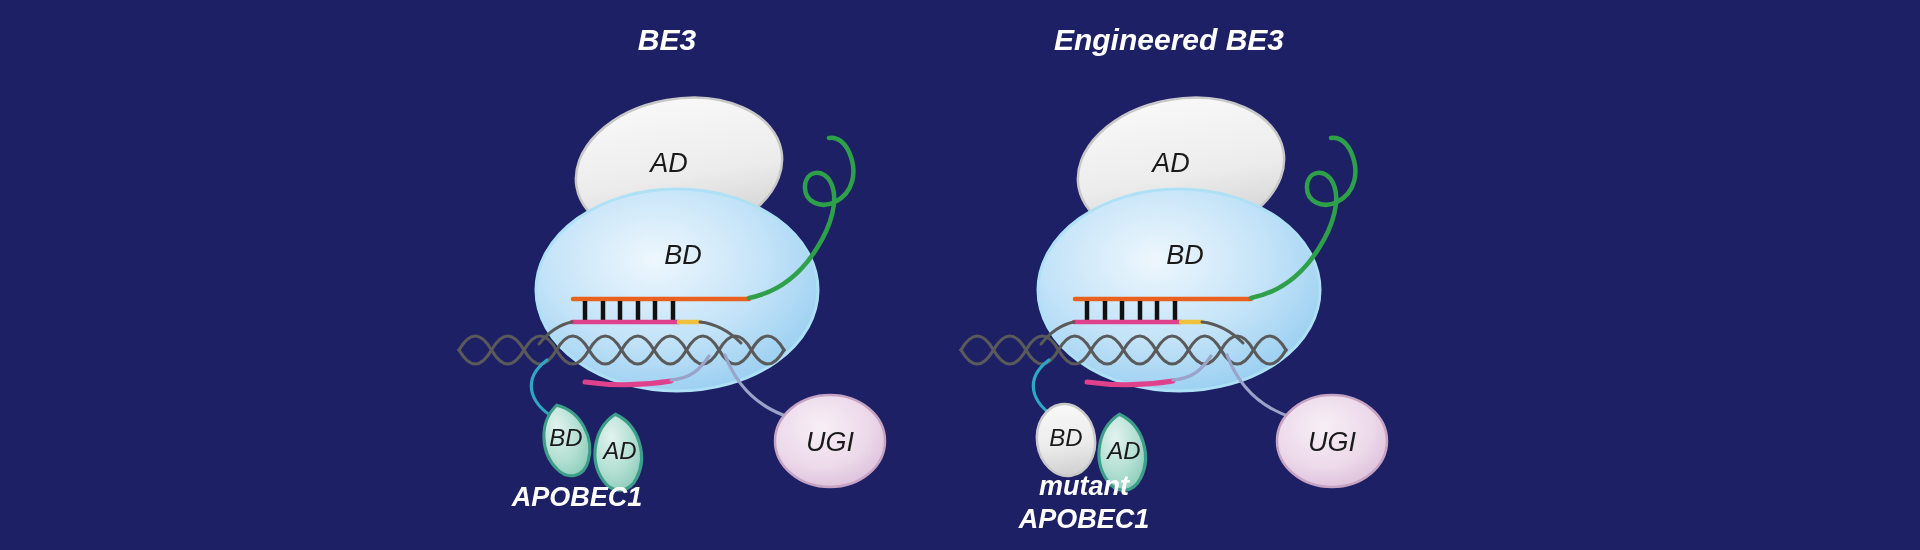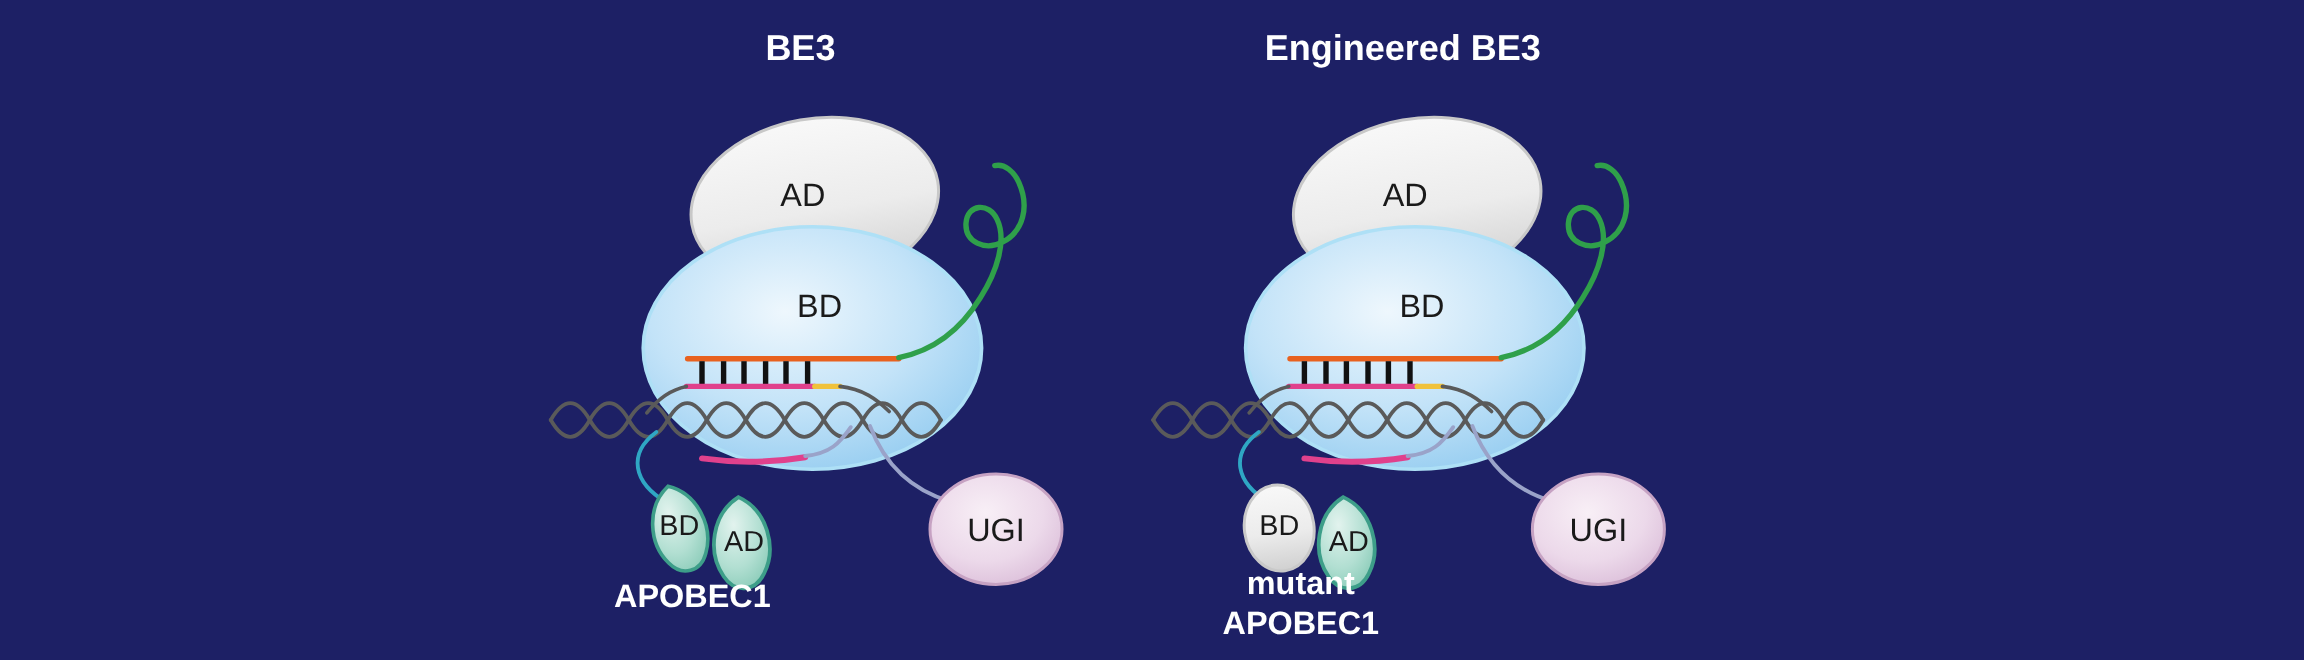--- a/index.html
+++ b/index.html
@@ -9,20 +9,21 @@
     height: 550px;
     overflow: hidden;
     background: #1d2065;
     font-family: "Liberation Sans", sans-serif;
   }
   .figure {
     position: relative;
     width: 1920px;
     height: 550px;
     background: #1d2065;
+    font-style: italic;
   }
   .panel {
     position: absolute;
     top: 0;
     width: 500px;
     height: 550px;
   }
   #panel-be3 { left: 417px; }
   #panel-eng { left: 919px; }
   text { user-select: none; }

